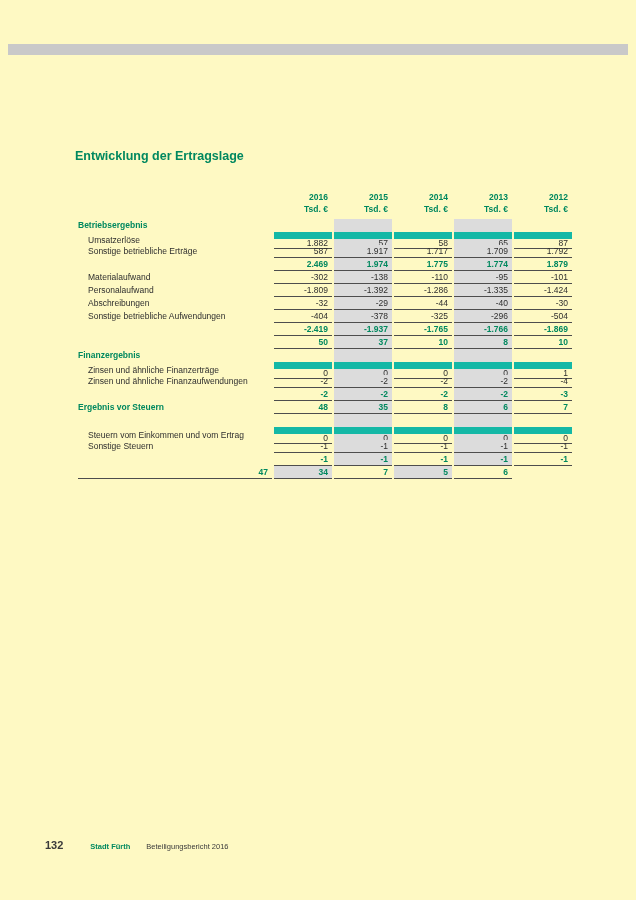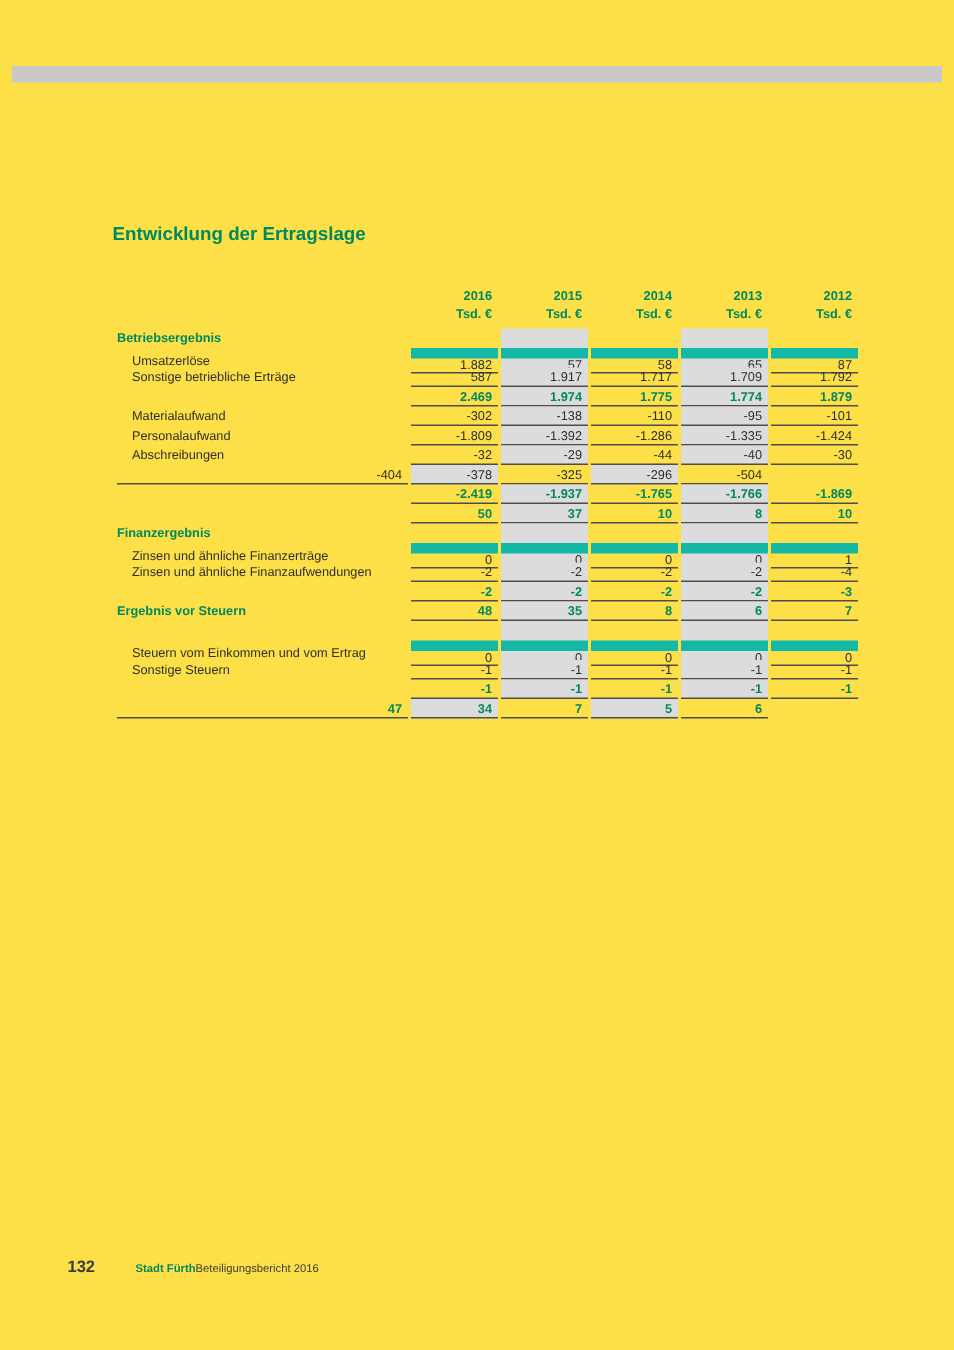--- a/index.html
+++ b/index.html
@@ -5,21 +5,21 @@
   * { margin:0; padding:0; box-sizing:border-box; }
   html,body { width:636px; height:900px; }
   body {
     background:#ffffff;
     font-family:"Liberation Sans", sans-serif;
     color:#2e2e2e;
   }
   .page {
     position:relative;
     width:636px; height:900px;
-    background:#fde047;
+    background:#fef9c3;
     overflow:hidden;
   }
   .top-bar {
     position:absolute;
     left:8px; top:44px;
     width:620px; height:11px;
     background:#c9c9c9;
   }
   .title {
     position:absolute;
@@ -67,21 +67,21 @@
   .page-num {
     font-size:11px;
     font-weight:bold;
     color:#3a3a3a;
     margin-right:27px;
   }
   .brand {
     font-size:7.5px;
     font-weight:bold;
     color:#00885f;
-    margin-right:0;
+    margin-right:16px;
   }
   .report {
     font-size:7.5px;
     color:#3a3a3a;
   }
 </style>
 </head>
 <body>
 
 <div class="page">
@@ -155,20 +155,21 @@
       </div>
       <div class="trow item">
         <div class="tcell lcell lbl-item">Abschreibungen</div>
         <div class="tcell vcell bordered">-32</div>
         <div class="tcell vcell shade bordered">-29</div>
         <div class="tcell vcell bordered">-44</div>
         <div class="tcell vcell shade bordered">-40</div>
         <div class="tcell vcell bordered">-30</div>
       </div>
       <div class="trow item">
+        <div class="tcell lcell lbl-item">Sonstige betriebliche Aufwendungen</div>
         <div class="tcell vcell bordered">-404</div>
         <div class="tcell vcell shade bordered">-378</div>
         <div class="tcell vcell bordered">-325</div>
         <div class="tcell vcell shade bordered">-296</div>
         <div class="tcell vcell bordered">-504</div>
       </div>
       <div class="trow subtotal">
         <div class="tcell lcell"></div>
         <div class="tcell vcell bordered green">-2.419</div>
         <div class="tcell vcell shade bordered green">-1.937</div>

